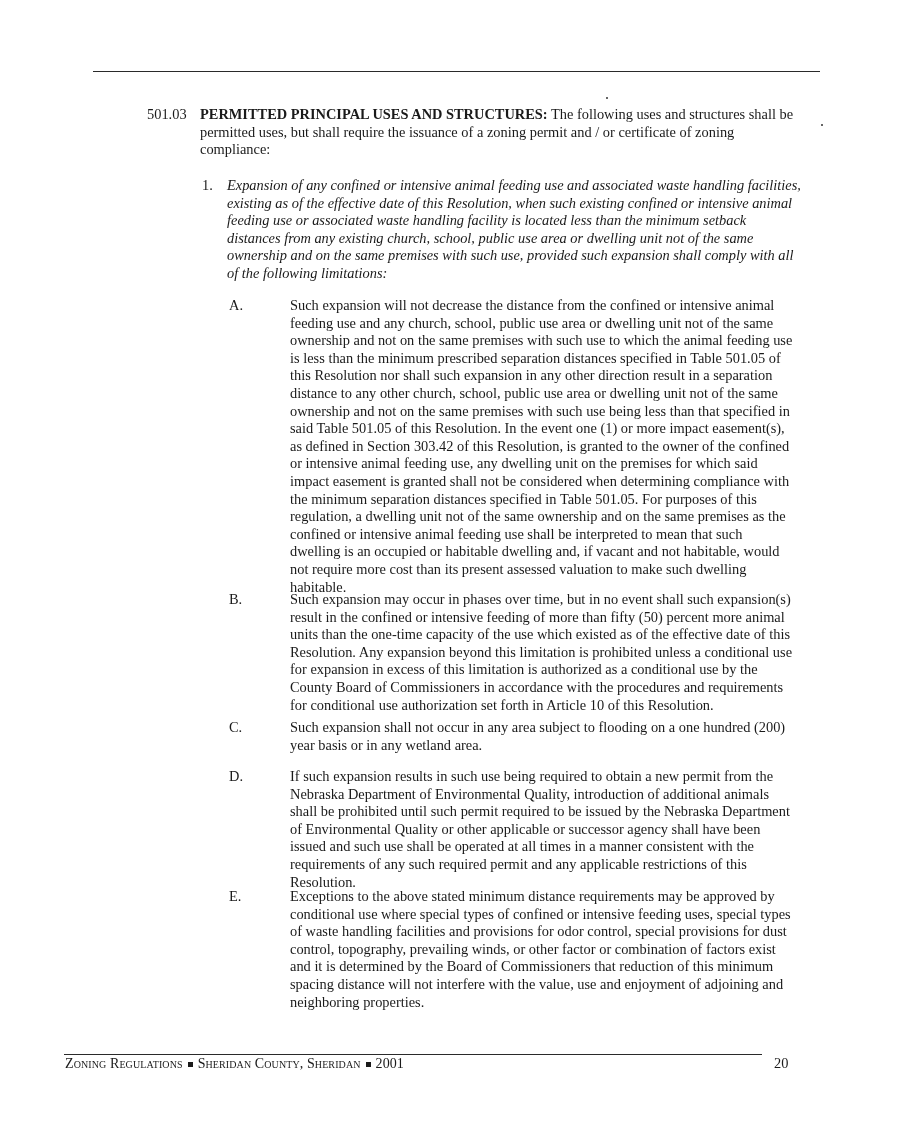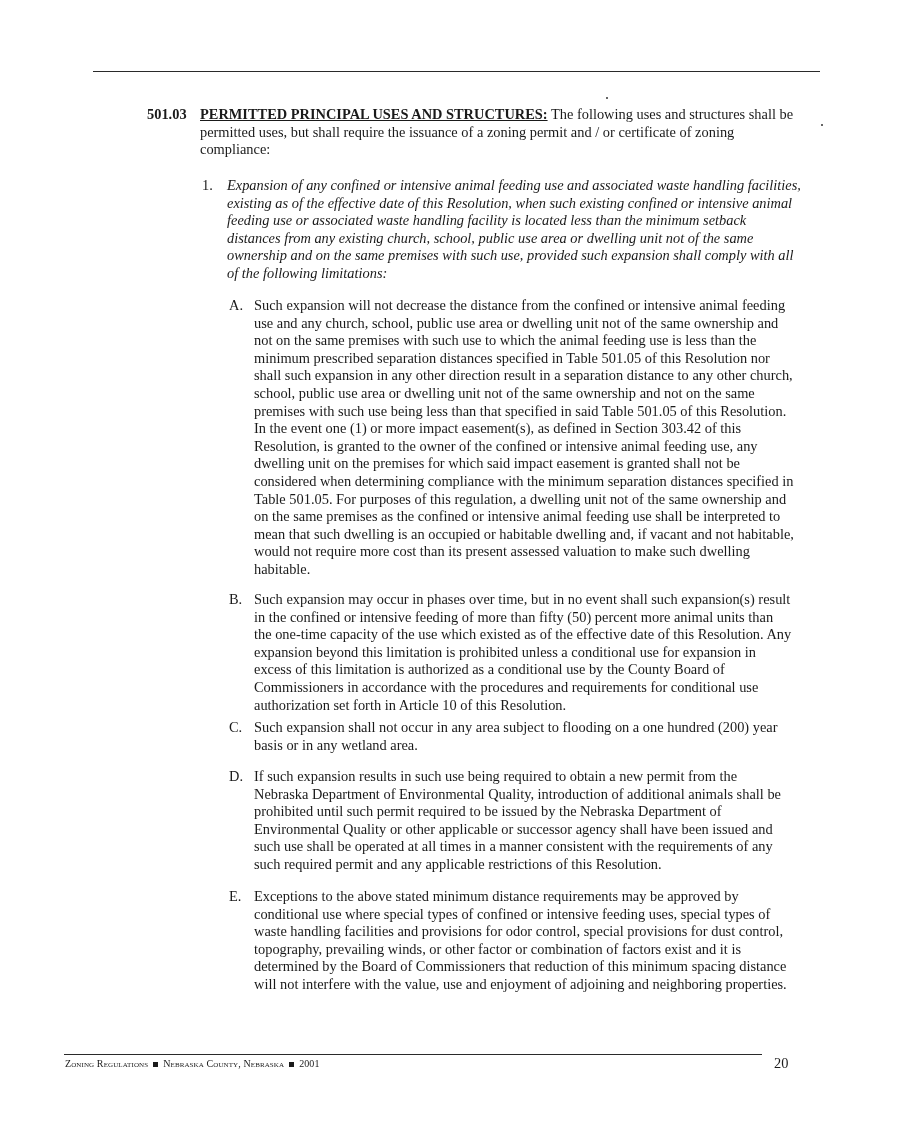--- a/index.html
+++ b/index.html
@@ -11,47 +11,47 @@
   .top-rule {
     position: absolute; left: 93px; top: 71px; width: 727px; height: 0;
     border-top: 1.5px solid #2a2a2a;
   }
   .speck { position: absolute; width: 2px; height: 2px; background: #333; border-radius: 50%; }
   .section {
     position: absolute; left: 147px; top: 106px; width: 660px;
     font-size: 14.4px; line-height: 17.6px;
   }
   .section-head { display: flex; }
-  .sec-num { font-weight: bold; width: 53px; flex: none; }
+  .sec-num { font-weight: normal; width: 53px; flex: none; }
   .sec-body { flex: 1; }
-  .sec-title { font-weight: bold; text-decoration: underline; }
+  .sec-title { font-weight: bold; }
   .item1 {
     position: absolute; left: 202px; top: 177px; width: 600px;
     font-size: 14.4px; line-height: 17.6px; display: flex;
   }
   .item-num { width: 25px; flex: none; }
   .item-text { flex: 1; font-style: italic; }
   .sub {
     position: absolute; left: 229px; width: 565px;
     font-size: 14.4px; line-height: 17.6px; display: flex;
   }
   .sub-letter { width: 25px; flex: none; }
-  .sub-text { flex: 1; }
+  .sub-text { flex: 1; margin-left: 36px; }
   #sub-a { top: 297px; }
   #sub-b { top: 591px; }
   #sub-c { top: 719px; }
   #sub-d { top: 768px; }
   #sub-e { top: 888px; }
   .footer-rule {
     position: absolute; left: 64px; top: 1054px; width: 698px; height: 0;
     border-top: 1.2px solid #2a2a2a;
   }
   .footer-left {
     position: absolute; left: 65px; top: 1058px;
-    font-size: 10px; line-height: 12px; font-variant: small-caps; letter-spacing: 0.1px;
+    font-size: 14px; line-height: 12px; font-variant: small-caps; letter-spacing: 0.1px;
     display: flex; align-items: center; gap: 5px;
   }
   .bullet { display: inline-block; width: 5px; height: 5px; background: #1a1a1a; }
   .footer-page {
     position: absolute; left: 774px; top: 1055px;
     font-size: 14.4px; line-height: 17px; text-align: center;
   }
 </style>
 </head>
 <body>
@@ -94,17 +94,17 @@
 
 <div class="sub" id="sub-e">
   <span class="sub-letter">E.</span>
   <span class="sub-text">Exceptions to the above stated minimum distance requirements may be approved by conditional use where special types of confined or intensive feeding uses, special types of waste handling facilities and provisions for odor control, special provisions for dust control, topography, prevailing winds, or other factor or combination of factors exist and it is determined by the Board of Commissioners that reduction of this minimum spacing distance will not interfere with the value, use and enjoyment of adjoining and neighboring properties.</span>
 </div>
 
 <div class="footer-rule"></div>
 <div class="footer-left">
   <span>Zoning Regulations</span>
   <span class="bullet"></span>
-  <span>Nebraska County, Nebraska</span>
+  <span>Sheridan County, Sheridan</span>
   <span class="bullet"></span>
   <span>2001</span>
 </div>
 <div class="footer-page">20</div>
 
 </body></html>

